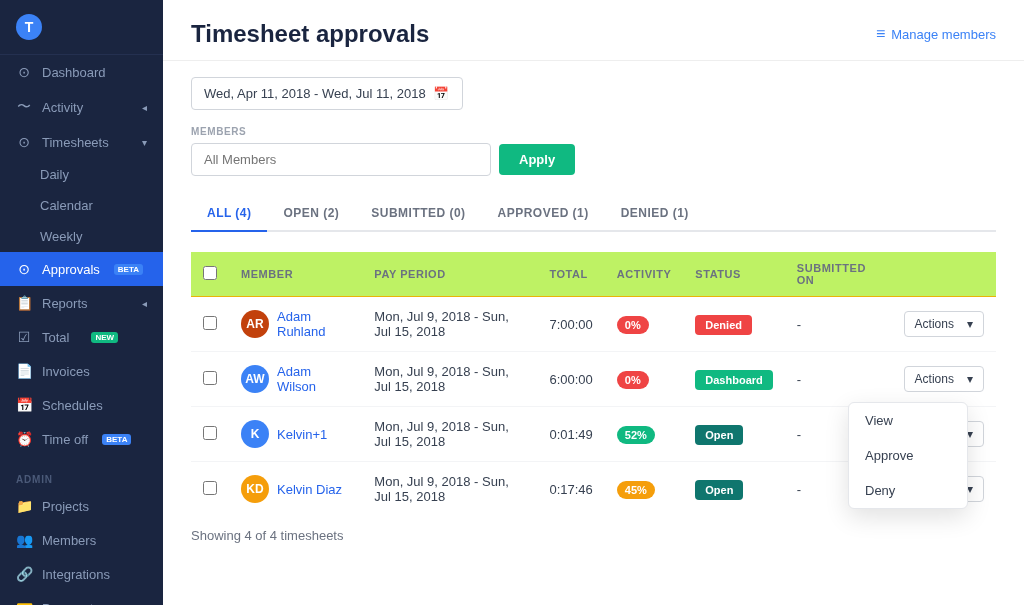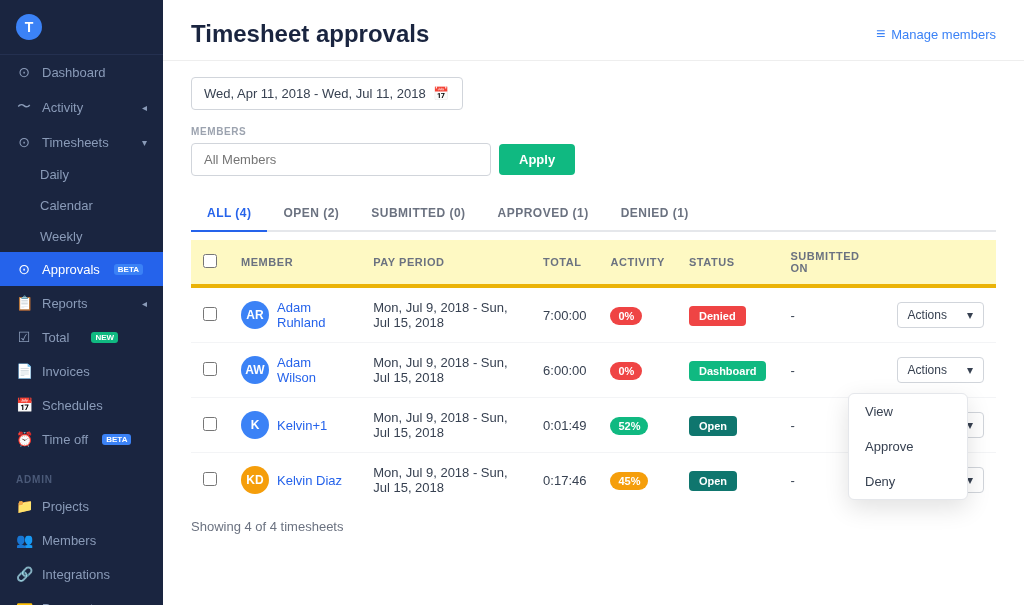--- a/index.html
+++ b/index.html
@@ -108,37 +108,37 @@
       padding: 8px 12px; font-size: 13px; color: #9ca3af;
       width: 300px; outline: none;
     }
     .apply-btn {
       background: #10b981; color: white; border: none;
       padding: 8px 20px; border-radius: 4px; cursor: pointer;
       font-size: 13px; font-weight: 600;
     }
 
     
-    .tabs { display: flex; gap: 0; border-bottom: 2px solid #e5e7eb; margin-bottom: 8px; }
+    .tabs { display: flex; gap: 0; border-bottom: 2px solid #e5e7eb; margin-bottom: 20px; }
     .tab {
       padding: 10px 16px; font-size: 12px; font-weight: 600;
       color: #6b7280; cursor: pointer; text-transform: uppercase;
       letter-spacing: 0.04em; border-bottom: 2px solid transparent;
       margin-bottom: -2px;
     }
     .tab.active { color: #2563eb; border-bottom-color: #2563eb; }
 
     
     .table-wrap { overflow-x: auto; }
     table { width: 100%; border-collapse: collapse; }
     th {
       text-align: left; padding: 10px 12px; font-size: 11px;
       font-weight: 600; color: #6b7280; text-transform: uppercase;
-      letter-spacing: 0.05em; border-bottom: 4px solid #eab308;
-      background: #fef9c3;
+      letter-spacing: 0.05em; border-bottom: 1px solid #eab308;
+      background: #bef264;
     }
     td { padding: 12px 12px; border-bottom: 1px solid #f3f4f6; vertical-align: middle; font-size: 13px; color: #374151; }
     tr:last-child td { border-bottom: none; }
     .checkbox-col { width: 36px; }
     input[type="checkbox"] { width: 14px; height: 14px; cursor: pointer; }
 
     .member-link { color: #2563eb; cursor: pointer; display: flex; align-items: center; gap: 8px; text-decoration: none; }
     .member-avatar {
       width: 28px; height: 28px; border-radius: 50%;
       display: flex; align-items: center; justify-content: center;
@@ -149,21 +149,21 @@
     .badge-0 { background: #ef4444; color: white; padding: 3px 8px; border-radius: 12px; font-size: 11px; font-weight: 700; }
     .badge-52 { background: #10b981; color: white; padding: 3px 8px; border-radius: 12px; font-size: 11px; font-weight: 700; }
     .badge-45 { background: #f59e0b; color: white; padding: 3px 8px; border-radius: 12px; font-size: 11px; font-weight: 700; }
     .status-denied { background: #ef4444; color: white; padding: 4px 10px; border-radius: 4px; font-size: 11px; font-weight: 600; }
     .status-approved { background: #10b981; color: white; padding: 4px 10px; border-radius: 4px; font-size: 11px; font-weight: 600; }
     .status-open { background: #0f766e; color: white; padding: 4px 10px; border-radius: 4px; font-size: 11px; font-weight: 600; }
 
     .actions-btn {
       border: 1px solid #d1d5db; background: white; border-radius: 4px;
       padding: 5px 10px; font-size: 12px; cursor: pointer;
-      display: flex; align-items: flex-end; gap: 20px; color: #374151;
+      display: flex; align-items: flex-end; gap: 13px; color: #374151;
     }
 
     .showing-text { font-size: 13px; color: #6b7280; margin-top: 12px; }
 
     
     .dropdown-menu {
       position: absolute;
       background: white;
       border: 1px solid #e5e7eb;
       border-radius: 6px;
@@ -322,21 +322,21 @@
               <th></th>
             </tr>
           </thead>
           <tbody id="table-body">
           <tr>
     <td class="checkbox-col">
       <input type="checkbox" style="">
     </td>
     <td>
       <a class="member-link">
-        <div class="member-avatar" style="background:#3b82f6">AR</div>
+        <div class="member-avatar" style="background:#c2410c">AR</div>
         <span>Adam Ruhland</span>
       </a>
     </td>
     <td>Mon, Jul 9, 2018 - Sun, Jul 15, 2018</td>
     <td>7:00:00</td>
     <td><span class="badge-0">0%</span></td>
     <td><span class="status-denied">Denied</span></td>
     <td>-</td>
     <td>
       <button class="actions-btn">

